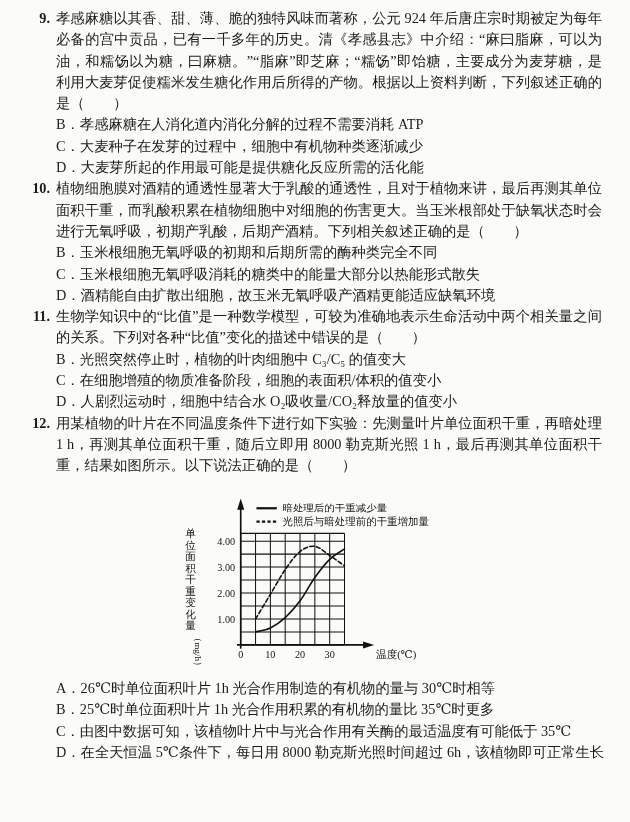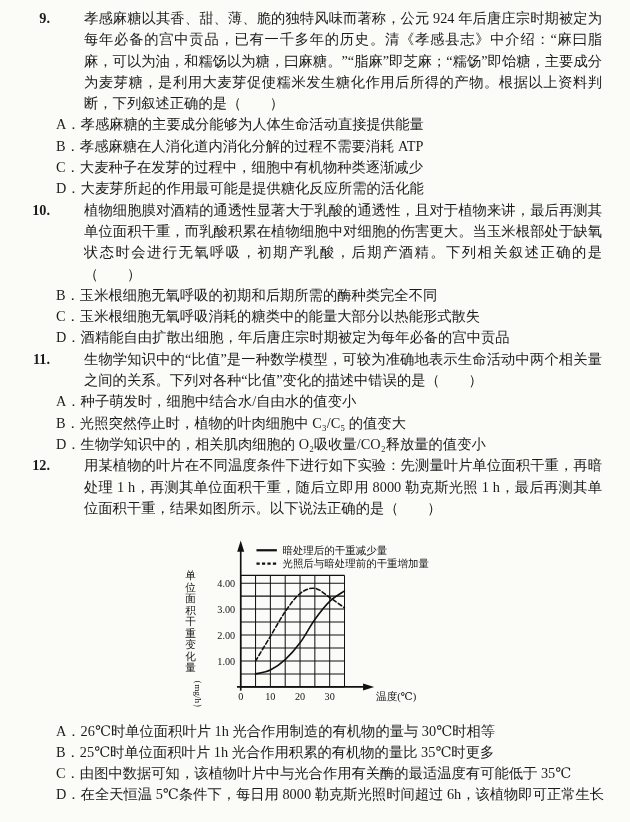--- a/index.html
+++ b/index.html
@@ -7,58 +7,57 @@
     width:630px;height:822px;overflow:hidden;
     background:#fbfbf8;color:#1b1b1b;
     font-family:"Liberation Serif","DejaVu Serif",serif;
     font-size:14.3px;line-height:21.3px;
     -webkit-font-smoothing:antialiased;
   }
   .page{box-sizing:border-box;width:630px;height:822px;padding:8px 28px 0 30px;position:relative;}
   .question{display:flex;align-items:flex-start;}
   .q-num{flex:0 0 20px;text-align:right;margin-right:6px;font-weight:bold;white-space:nowrap;}
   .q-content{flex:1;min-width:0;}
-  .q-body{text-align:justify;margin-left:28px;}
+  .q-body{text-align:justify;}
   .q-option{white-space:nowrap;}
   .chart-wrap{margin:3px 0 2px 118px;width:280px;}
   .chart-wrap svg{display:block;font-family:inherit;}
 </style>
 </head>
 <body>
 
 <div class="page">
 
   <div class="question">
     <div class="q-num">9.</div>
     <div class="q-content">
       <div class="q-body">孝感麻糖以其香、甜、薄、脆的独特风味而著称，公元 924 年后唐庄宗时期被定为每年必备的宫中贡品，已有一千多年的历史。清《孝感县志》中介绍：“麻曰脂麻，可以为油，和糯饧以为糖，曰麻糖。”“脂麻”即芝麻；“糯饧”即饴糖，主要成分为麦芽糖，是利用大麦芽促使糯米发生糖化作用后所得的产物。根据以上资料判断，下列叙述正确的是（　　）</div>
-      <div class="q-option">A．孝感麻糖的主要成分能够为人体生命活动直接提供能量</div>
       <div class="q-option">B．孝感麻糖在人消化道内消化分解的过程不需要消耗 ATP</div>
       <div class="q-option">C．大麦种子在发芽的过程中，细胞中有机物种类逐渐减少</div>
       <div class="q-option">D．大麦芽所起的作用最可能是提供糖化反应所需的活化能</div>
     </div>
   </div>
 
   <div class="question">
     <div class="q-num">10.</div>
     <div class="q-content">
       <div class="q-body">植物细胞膜对酒精的通透性显著大于乳酸的通透性，且对于植物来讲，最后再测其单位面积干重，而乳酸积累在植物细胞中对细胞的伤害更大。当玉米根部处于缺氧状态时会进行无氧呼吸，初期产乳酸，后期产酒精。下列相关叙述正确的是（　　）</div>
       <div class="q-option">B．玉米根细胞无氧呼吸的初期和后期所需的酶种类完全不同</div>
       <div class="q-option">C．玉米根细胞无氧呼吸消耗的糖类中的能量大部分以热能形式散失</div>
-      <div class="q-option">D．酒精能自由扩散出细胞，年后唐庄宗时期被定为每年必备的宫中贡品</div>
+      <div class="q-option">D．酒精能自由扩散出细胞，故玉米无氧呼吸产酒精更能适应缺氧环境</div>
     </div>
   </div>
 
   <div class="question">
     <div class="q-num">11.</div>
     <div class="q-content">
       <div class="q-body">生物学知识中的“比值”是一种数学模型，可较为准确地表示生命活动中两个相关量之间的关系。下列对各种“比值”变化的描述中错误的是（　　）</div>
-      <div class="q-option">A．种子萌发时，细胞中结合水/自由水的值变小</div>
       <div class="q-option">B．光照突然停止时，植物的叶肉细胞中 C₃/C₅ 的值变大</div>
-      <div class="q-option">D．生物学知识中的，相关肌肉细胞的 O₂吸收量/CO₂释放量的值变小</div>
+      <div class="q-option">C．在细胞增殖的物质准备阶段，细胞的表面积/体积的值变小</div>
+      <div class="q-option">D．人剧烈运动时，细胞中结合水 O₂吸收量/CO₂释放量的值变小</div>
     </div>
   </div>
 
   <div class="question">
     <div class="q-num">12.</div>
     <div class="q-content">
       <div class="q-body">用某植物的叶片在不同温度条件下进行如下实验：先测量叶片单位面积干重，再暗处理 1 h，再测其单位面积干重，随后立即用 8000 勒克斯光照 1 h，最后再测其单位面积干重，结果如图所示。以下说法正确的是（　　）</div>
 
       <div class="chart-wrap">
         <svg id="chart-svg" width="278" viewBox="0 0 300 212" xmlns="http://www.w3.org/2000/svg">

